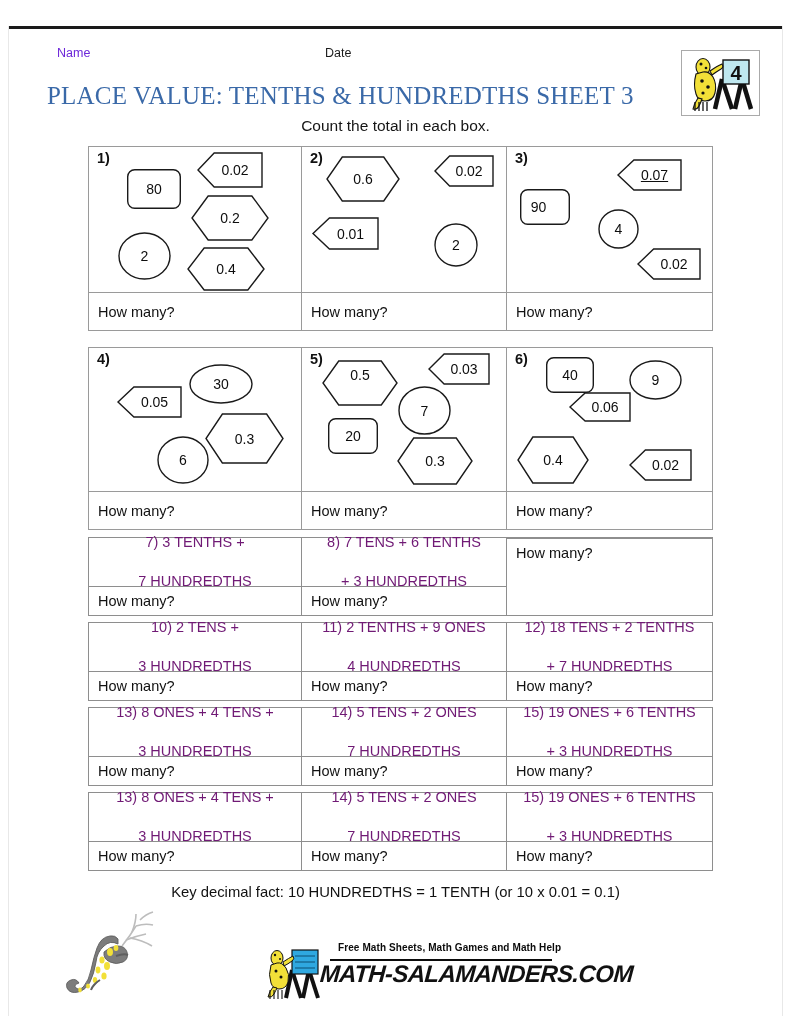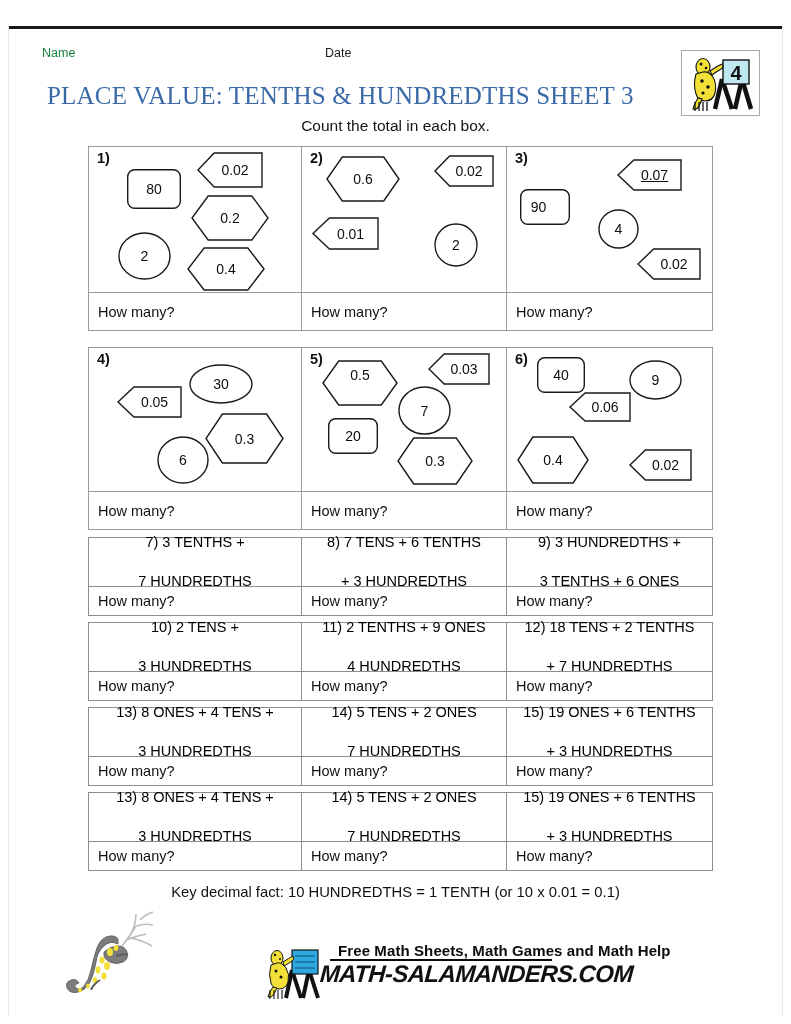--- a/index.html
+++ b/index.html
@@ -39,23 +39,23 @@
   .page-right-rule {
     position: absolute;
     right: 8px; top: 26px;
     width: 1px; height: 990px;
     background: #e8e8e8;
   }
 
   
   .name-label {
     position: absolute;
-    left: 42px; top: 46px;
+    left: 57px; top: 46px;
     font-size: 12.5px;
-    color: #15803d;
+    color: #6d28d9;
   }
   .date-label {
     position: absolute;
     left: 325px; top: 46px;
     font-size: 12.5px;
     color: #1b1b1b;
   }
 
   .worksheet-title {
     position: absolute;
@@ -173,21 +173,21 @@
 
   .q-text {
     height: 48px;
     display: flex;
     flex-direction: column;
     align-items: center;
     justify-content: center;
     text-align: center;
     font-size: 14.5px;
     line-height: 1.58;
-    color: #000000;
+    color: #701a75;
     padding: 0 4px;
     box-sizing: border-box;
     gap: 16px;
   }
   .q-text .ln { white-space: nowrap; }
 
   .text-box .howmany-cell {
     border-top: 1px solid #8e8e8e;
     height: 29px;
   }
@@ -205,21 +205,21 @@
   
   .footer-brand {
     position: absolute;
     left: 258px; top: 938px;
     width: 300px;
     height: 62px;
   }
   .brand-tag {
     position: absolute;
     left: 80px; top: 4px;
-    font-size: 15px;
+    font-size: 10px;
     font-weight: bold;
     color: #0b0b0b;
     letter-spacing: 0.1px;
     white-space: nowrap;
   }
   .brand-rule {
     position: absolute;
     left: 72px; top: 21px;
     width: 222px; height: 2px;
     background: #0b0b0b;
@@ -465,21 +465,21 @@
               <span class="val">0.3</span>
             </div>
           </div>
       </div>
       <div class="howmany-cell">How many?</div>
     </div>
     <div class="shape-box c3">
       <div class="shape-canvas">
         <span class="qnum">6)</span>
         <div>
-            <div class="shape rect" style="left: 30px; top: 9px; width: 48px; height: 36px;">
+            <div class="shape rect" style="left: 39px; top: 9px; width: 48px; height: 36px;">
               <svg width="48" height="36">
                 <rect x="0.7" y="0.7" width="46.6" height="34.6" rx="7" ry="7" stroke="#1a1a1a" stroke-width="1.4" fill="#ffffff"></rect>
               </svg>
               <span class="val">40</span>
             </div>
             <div class="shape ellipse" style="left: 122px; top: 12px; width: 53px; height: 40px;">
               <svg width="53" height="40">
                 <ellipse cx="26.5" cy="20" rx="25.5" ry="19" stroke="#1a1a1a" stroke-width="1.4" fill="#ffffff"></ellipse>
               </svg>
               <span class="val">9</span>
@@ -517,24 +517,20 @@
       <div class="howmany-cell">How many?</div>
     </div>
     <div class="text-box c2">
       <div class="q-text">
         <span class="ln">8) 7 TENS + 6 TENTHS</span>
         <span class="ln">+ 3 HUNDREDTHS</span>
       </div>
       <div class="howmany-cell">How many?</div>
     </div>
     <div class="text-box c3">
-      <div class="q-text">
-        <span class="ln">9) 3 HUNDREDTHS +</span>
-        <span class="ln">3 TENTHS + 6 ONES</span>
-      </div>
       <div class="howmany-cell">How many?</div>
     </div>
   </div>
 
   <div class="text-row tr2">
     <div class="text-box c1">
       <div class="q-text">
         <span class="ln">10) 2 TENS +</span>
         <span class="ln">3 HUNDREDTHS</span>
       </div>

